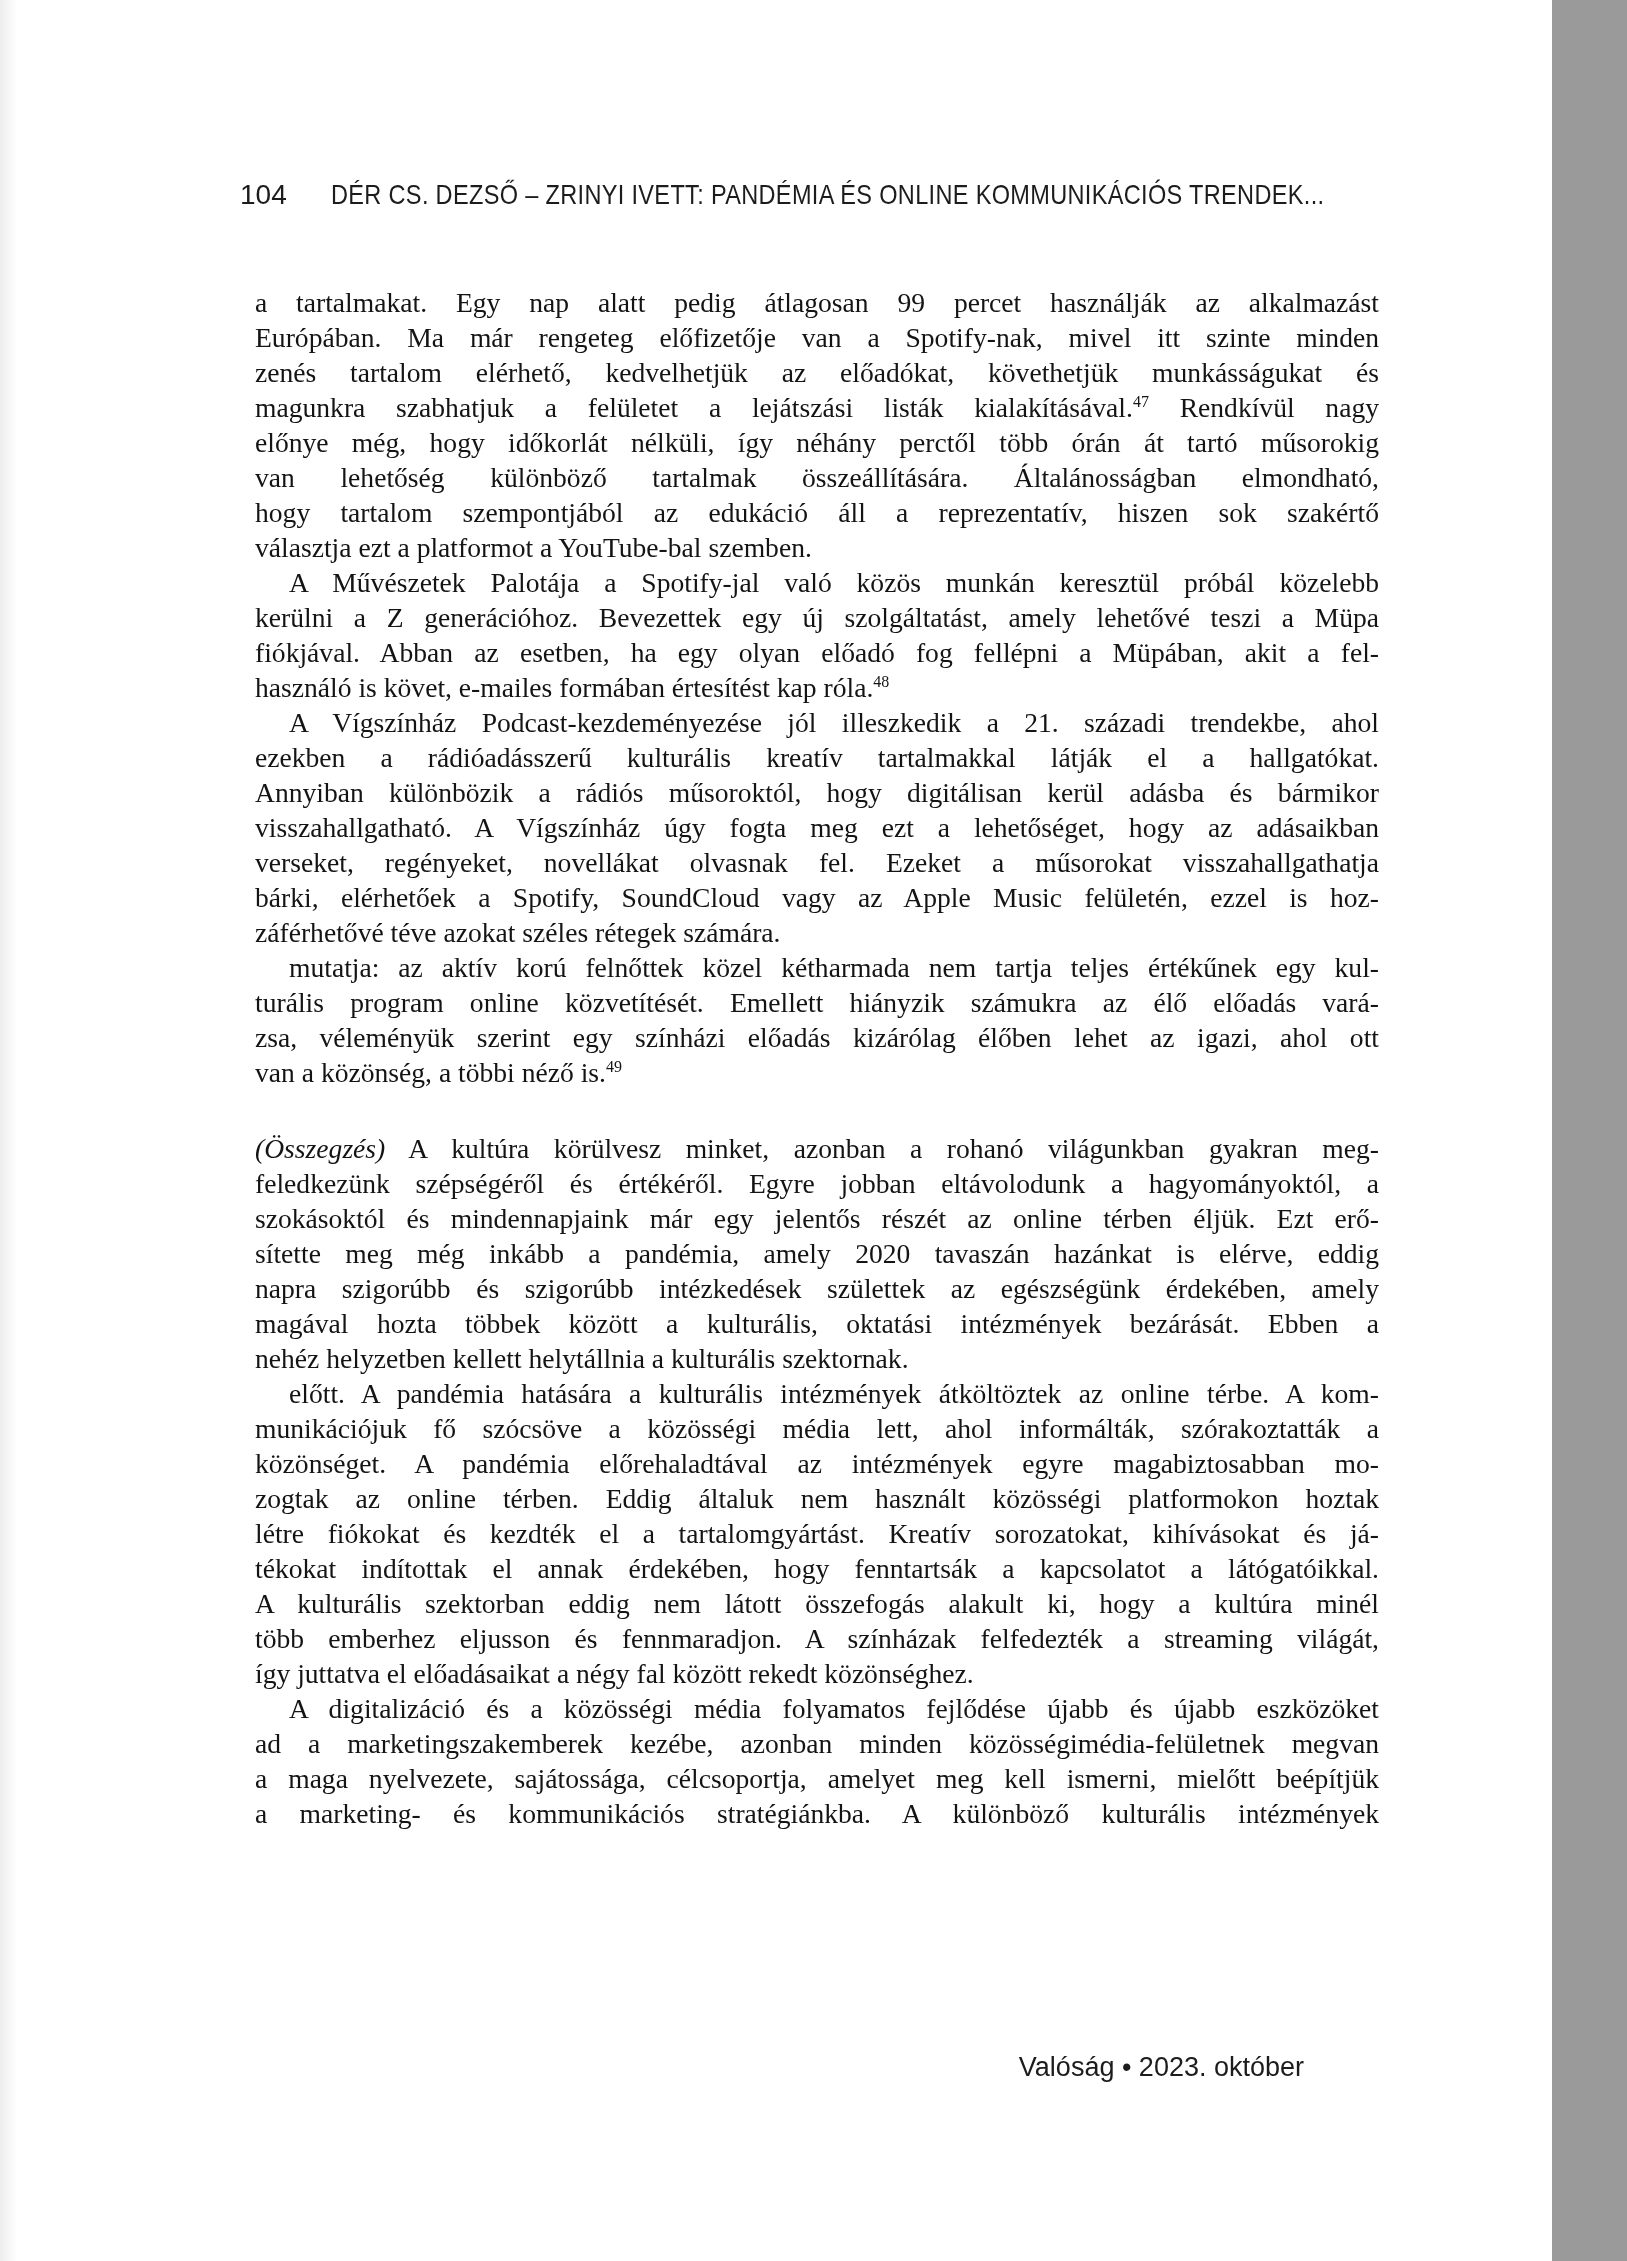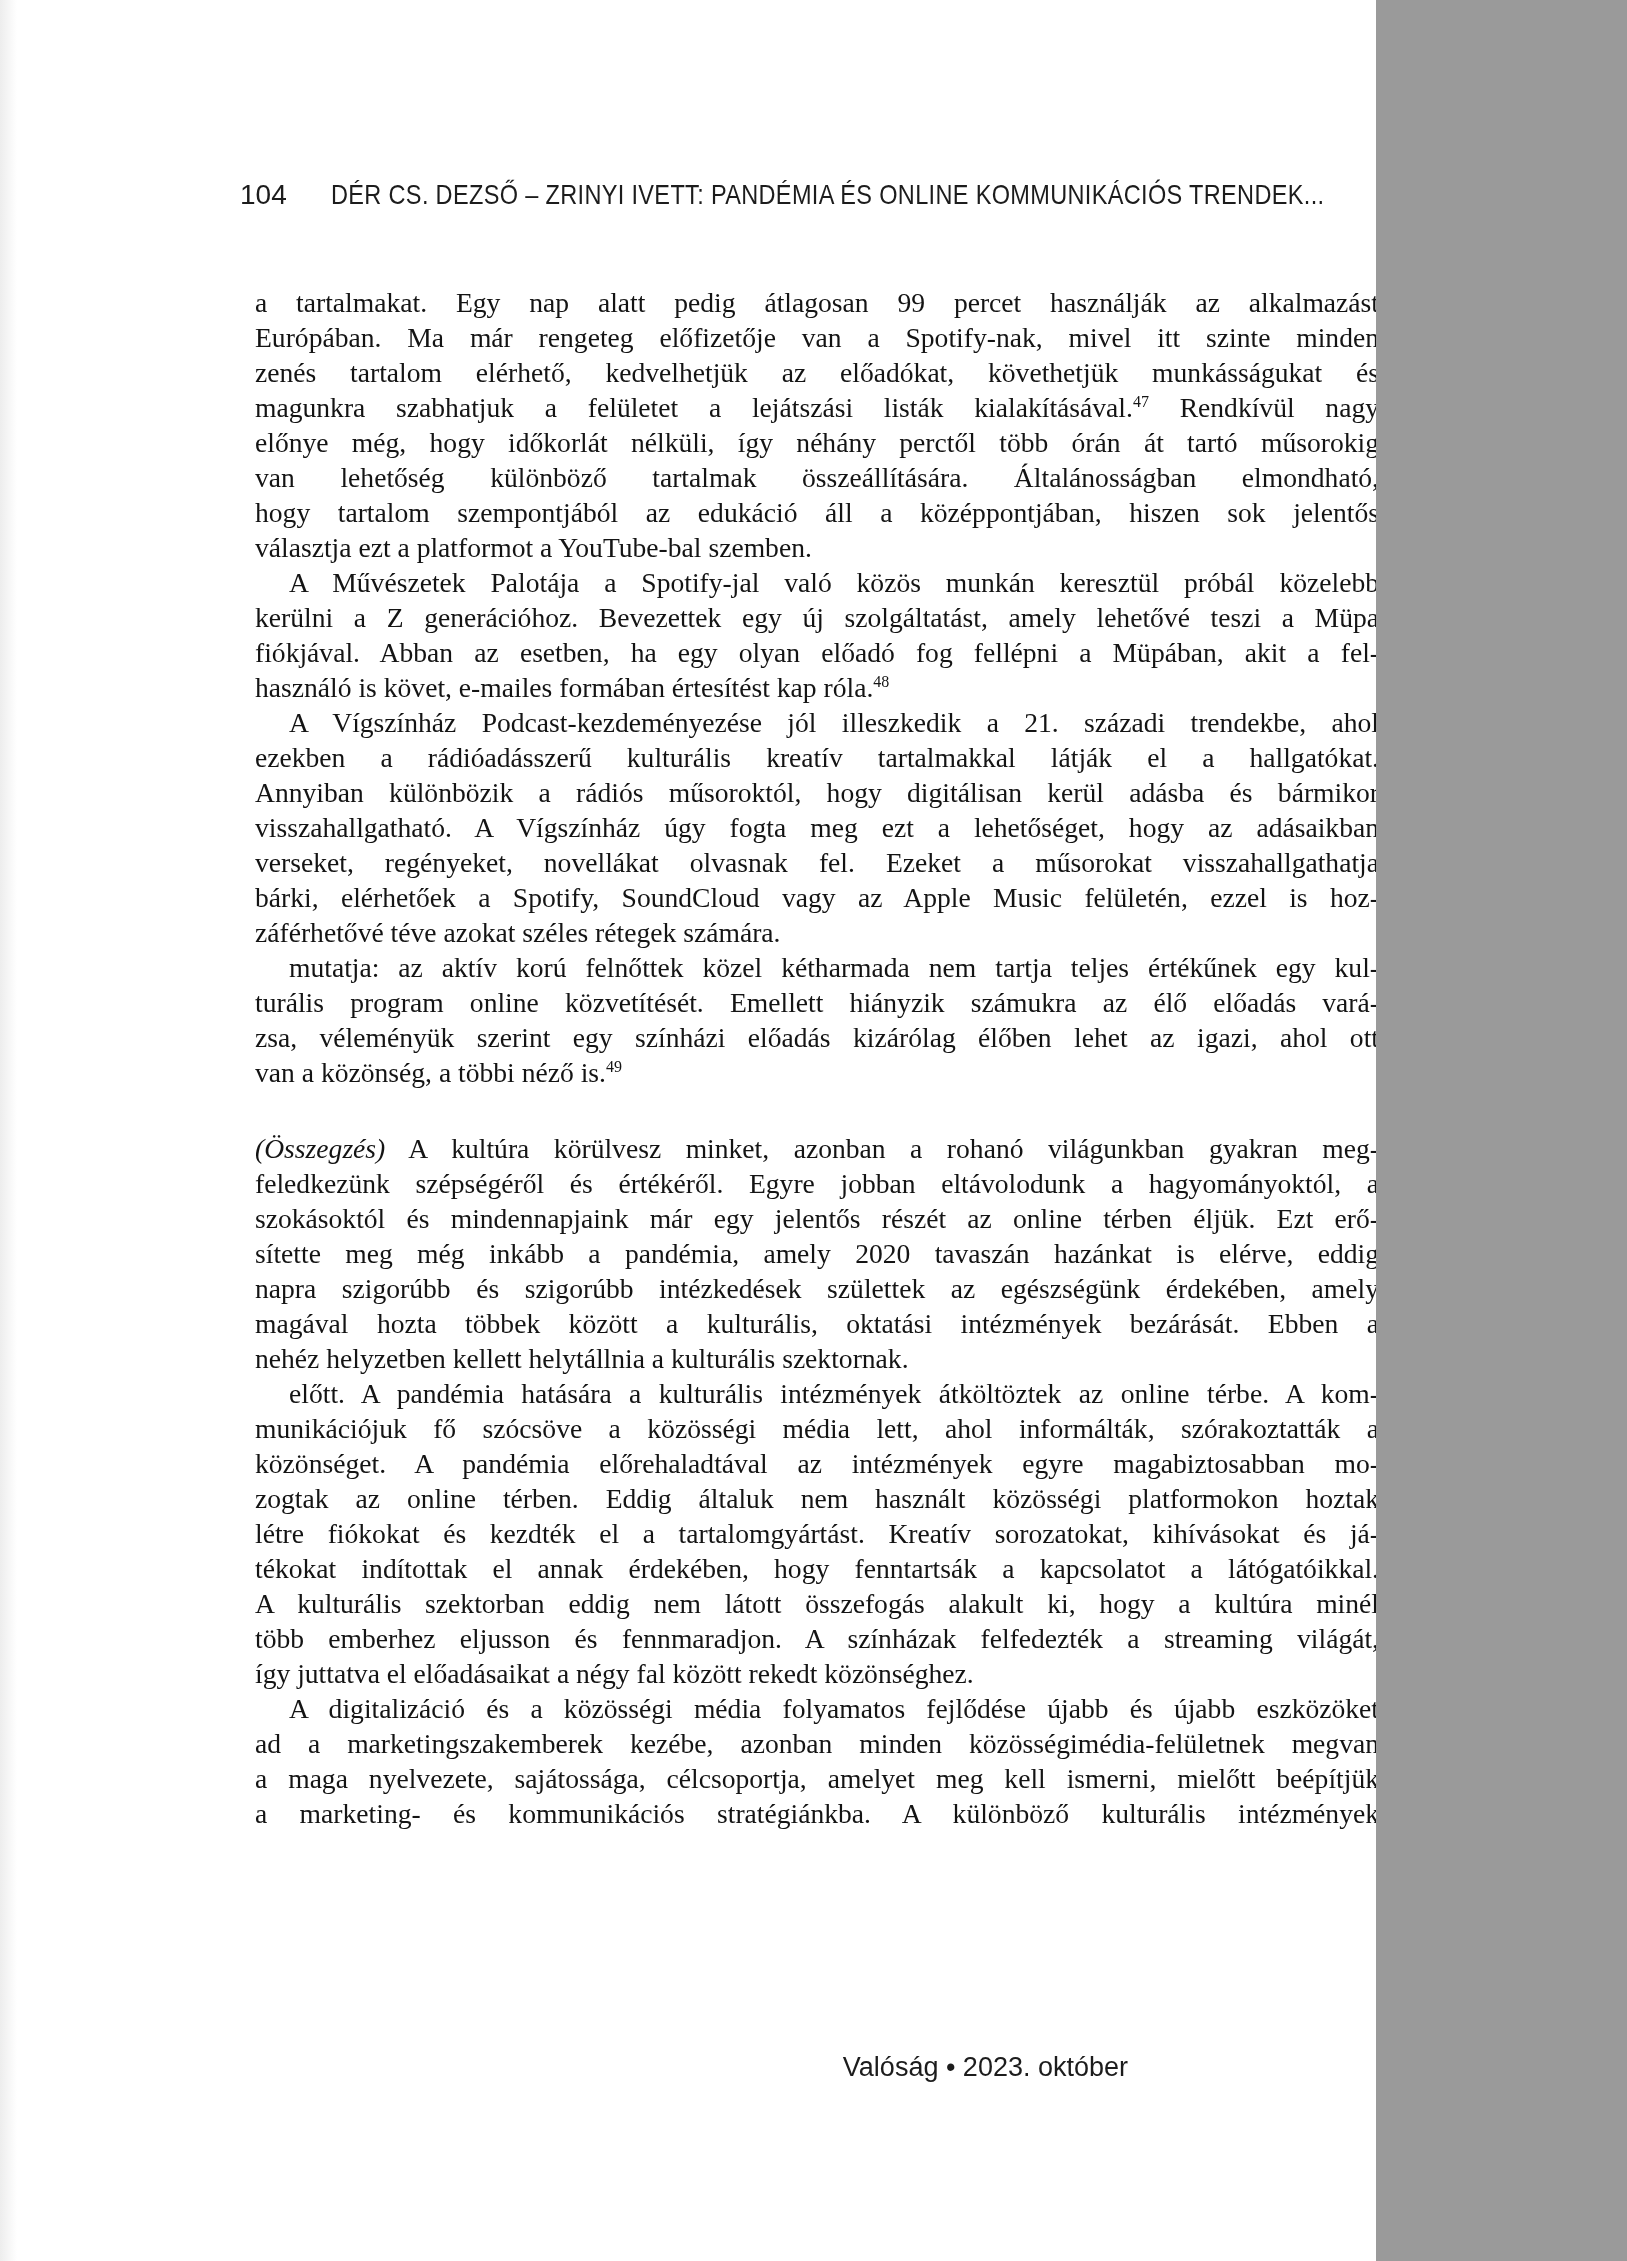--- a/index.html
+++ b/index.html
@@ -2,21 +2,21 @@
 <html style="font-size:12.3px"><head>
 <meta charset="utf-8">
 <style>
   html, body {
     margin: 0;
     padding: 0;
     background: #9a9a9a;
   }
   .page {
     position: relative;
-    width: 1376px;
+    width: 1552px;
     height: 2261px;
     background: #ffffff;
     overflow: hidden;
     color: #161616;
   }
   
   .page::before {
     content: "";
     position: absolute;
     left: 0; top: 0; bottom: 0;
@@ -98,21 +98,21 @@
   </div>
 
   <div class="body-text">
       <div class="para">
         <div class="line">a tartalmakat. Egy nap alatt pedig átlagosan 99 percet használják az alkalmazást</div>
         <div class="line">Európában. Ma már rengeteg előfizetője van a Spotify-nak, mivel itt szinte minden</div>
         <div class="line">zenés tartalom elérhető, kedvelhetjük az előadókat, követhetjük munkásságukat és</div>
         <div class="line">magunkra szabhatjuk a felületet a lejátszási listák kialakításával.<sup>47</sup> Rendkívül nagy</div>
         <div class="line">előnye még, hogy időkorlát nélküli, így néhány perctől több órán át tartó műsorokig</div>
         <div class="line">van lehetőség különböző tartalmak összeállítására. Általánosságban elmondható,</div>
-        <div class="line">hogy tartalom szempontjából az edukáció áll a középpontjában, hiszen sok jelentős</div>
+        <div class="line">hogy tartalom szempontjából az edukáció áll a reprezentatív, hiszen sok szakértő</div>
         <div class="line last">választja ezt a platformot a YouTube-bal szemben.</div>
       </div>
       <div class="para indent">
         <div class="line">A Művészetek Palotája a Spotify-jal való közös munkán keresztül próbál közelebb</div>
         <div class="line">kerülni a Z generációhoz. Bevezettek egy új szolgáltatást, amely lehetővé teszi a Müpa</div>
         <div class="line">fiókjával. Abban az esetben, ha egy olyan előadó fog fellépni a Müpában, akit a fel-</div>
         <div class="line last">használó is követ, e-mailes formában értesítést kap róla.<sup>48</sup></div>
       </div>
       <div class="para indent">
         <div class="line">A Vígszínház Podcast-kezdeményezése jól illeszkedik a 21. századi trendekbe, ahol</div>

